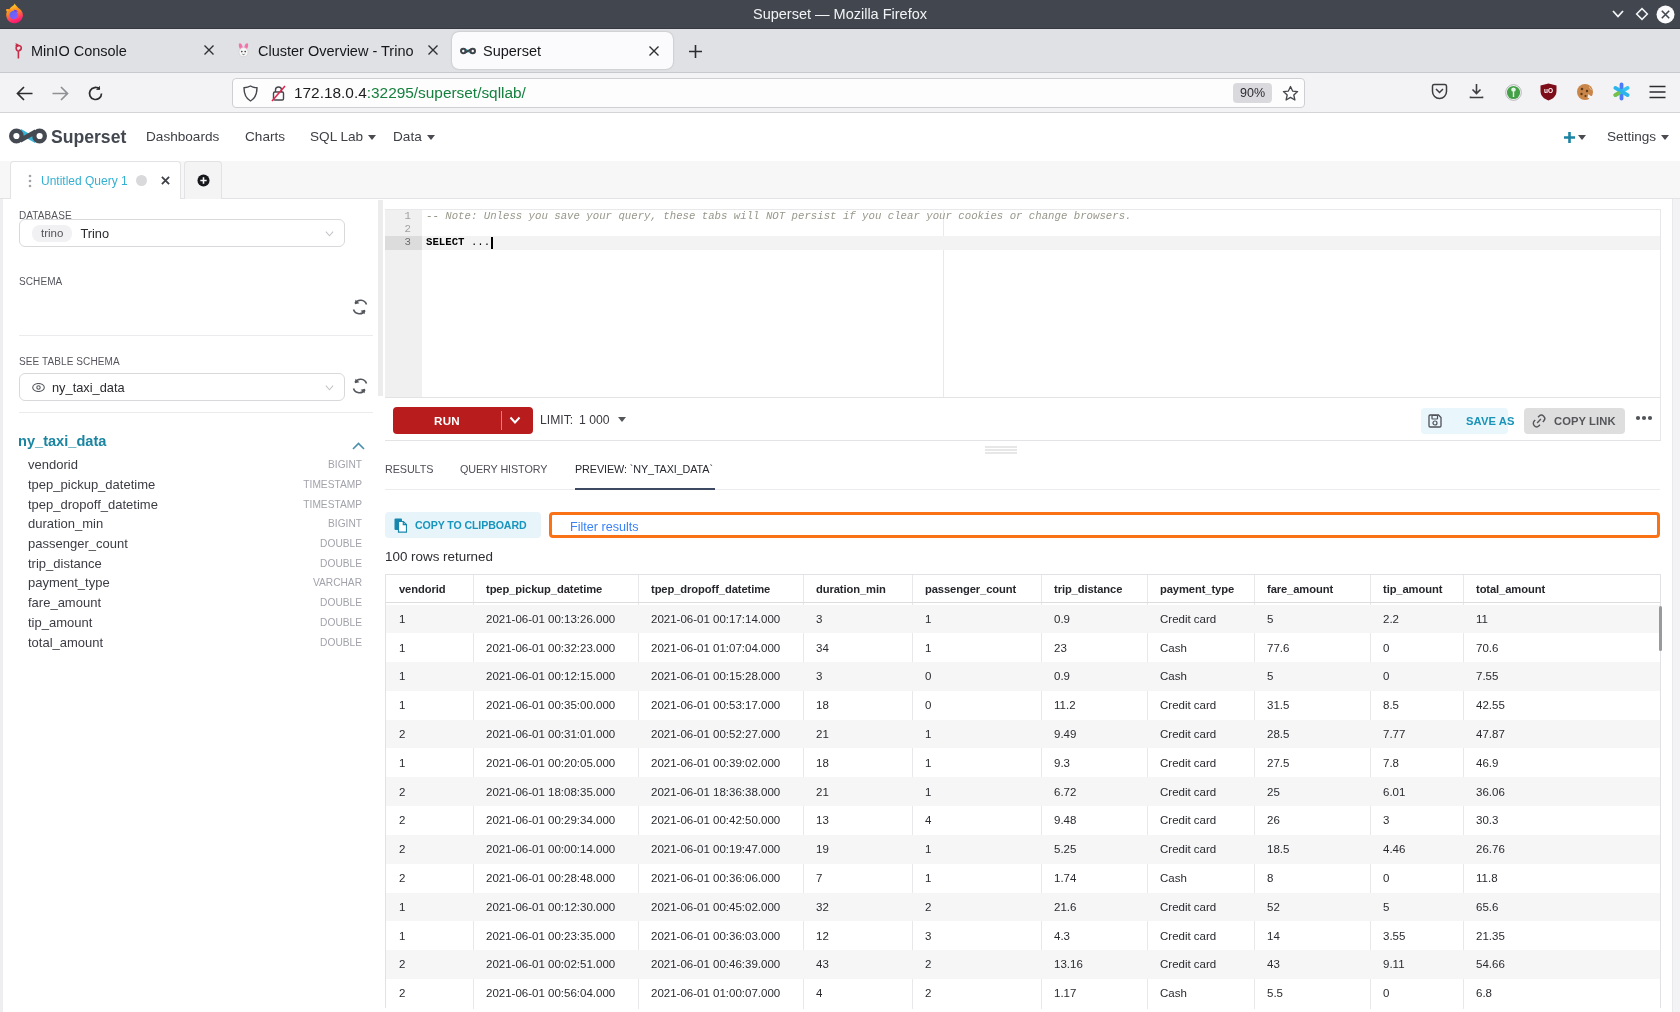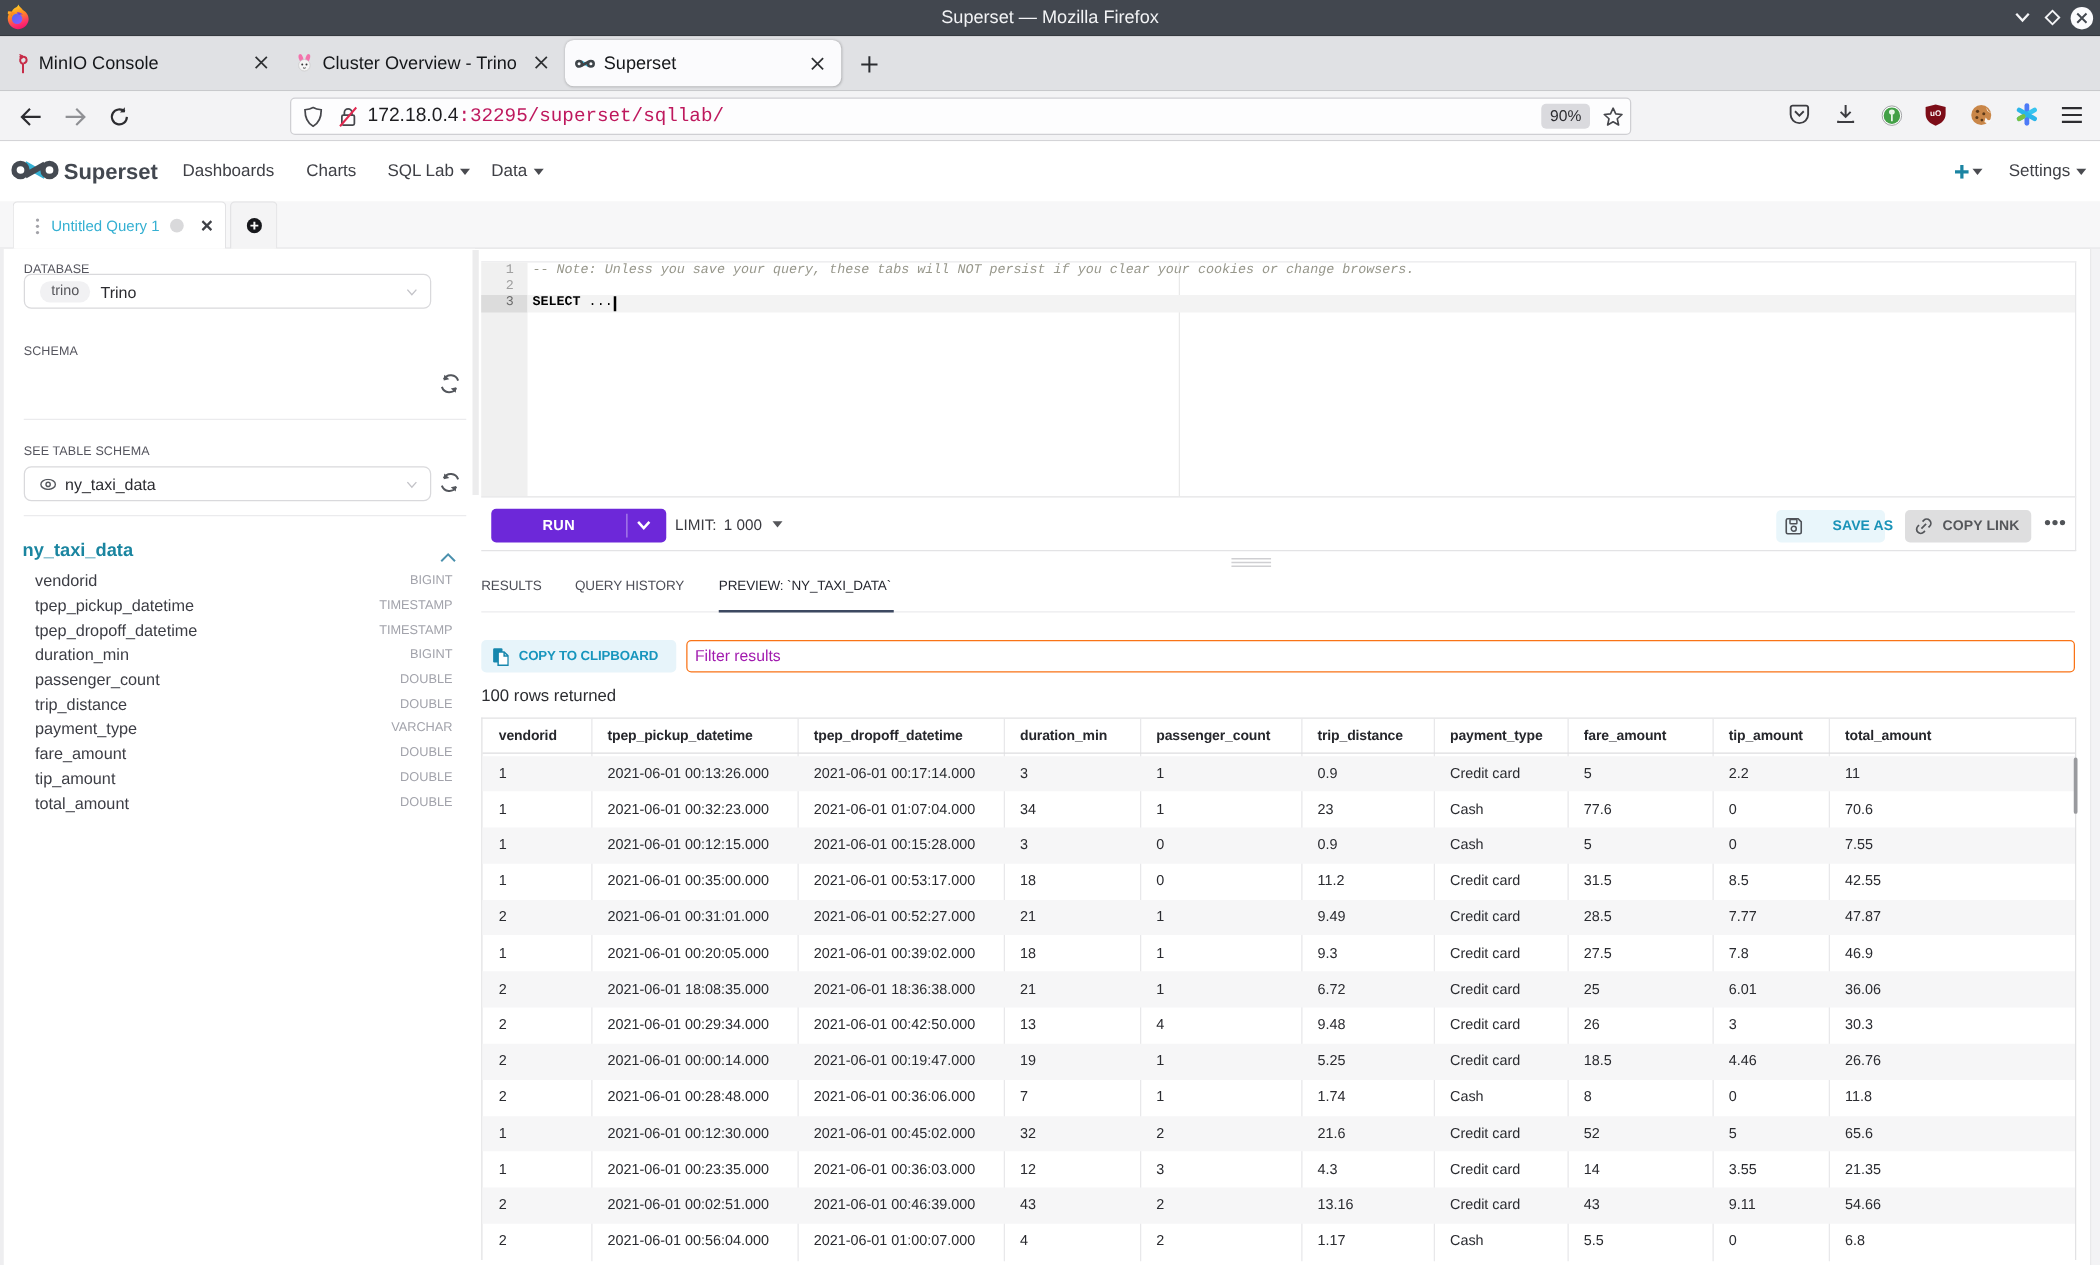--- a/index.html
+++ b/index.html
@@ -38,27 +38,27 @@
   .colt { color:#a2a3ab; font-size:10.2px; }
 
   
   #editor { left:385px; top:209px; width:1276px; height:188px; background:#fff; border-right:1px solid #e7e7e9; border-top:1px solid #e9e9eb; }
   #gutter { position:absolute; left:0; top:0; width:37px; height:188px; background:#f0f0f0; }
   .gnum { left:0; width:26px; text-align:right; color:#a0a0a0; font-family:"Liberation Mono",monospace; font-size:10.7px; height:13.2px; line-height:13.2px; }
   .aceline { position:absolute; left:41px; height:13.2px; font-family:"Liberation Mono",monospace; font-size:10.7px; white-space:pre; line-height:13.2px; }
 
   
   #sqltoolbar { left:385px; top:397px; width:1276px; height:44px; background:#fff; border-top:1px solid #e3e3e5; border-bottom:1px solid #e3e3e5; border-right:1px solid #e7e7e9; }
-  #runbtn { position:absolute; left:8px; top:9px; width:140px; height:27px; background:#6d28d9; border-radius:4px; color:#fff; font-size:11.6px; font-weight:bold; letter-spacing:.3px; }
+  #runbtn { position:absolute; left:8px; top:9px; width:140px; height:27px; background:#b91c1c; border-radius:4px; color:#fff; font-size:11.6px; font-weight:bold; letter-spacing:.3px; }
   .graybtn { position:absolute; top:10px; height:26px; border-radius:4px; font-size:11.8px; font-weight:bold; letter-spacing:.2px; display:flex; align-items:center; white-space:nowrap; }
 
   
   .stab { position:absolute; top:0; font-size:10.8px; letter-spacing:-0.1px; color:#4e4f58; }
   #copybtn { position:absolute; left:385px; top:512px; width:156px; height:26px; white-space:nowrap; background:#e7f4fa; border-radius:4px; color:#1795bd; font-size:10.6px; font-weight:bold; letter-spacing:-0.1px; display:flex; align-items:center; }
-  #filterbox { position:absolute; left:549px; top:512px; width:1111px; height:26px; border:1px solid #f97316; border-radius:4px; color:#a21caf; font-size:12.6px; line-height:24px; padding-left:6px; background:#fff; }
+  #filterbox { position:absolute; left:549px; top:512px; width:1111px; height:26px; border:3px solid #f97316; border-radius:4px; color:#3b82f6; font-size:12.6px; line-height:24px; padding-left:18px; background:#fff; }
 
   
   #rtable { position:absolute; left:385px; top:574px; width:1276px; height:434px; border:1px solid #e2e2e4; border-bottom:none; font-size:11.5px; color:#2a2b30; }
   .hrow { position:absolute; left:0; top:0; width:1274px; height:28px; font-weight:bold; color:#26272c; font-size:11.2px; letter-spacing:-0.1px; border-bottom:1.5px solid #dddde0; }
   .trow { position:absolute; left:0; width:1274px; height:28.8px; }
   .trow.odd { background:#f6f6f7; }
   .tcell { position:absolute; top:0; height:100%; display:flex; align-items:center; padding-left:13px; overflow:hidden; white-space:nowrap; }
   .vline { position:absolute; top:0; width:1px; height:434px; background:#e8e8ea; }
 </style>
 </head>
@@ -164,21 +164,21 @@
 
   <svg style="margin-left:10px;" width="15" height="17" viewBox="0 0 15 17">
       <path d="M7.5 1 C9.5 2.2 11.5 2.6 14 2.8 C14 8 13 13 7.5 16 C2 13 1 8 1 2.8 C3.5 2.6 5.5 2.2 7.5 1 Z" stroke="#46474c" stroke-width="1.4" fill="none"></path>
     </svg>
 
   <svg style="margin-left:13px;" width="15" height="17" viewBox="0 0 15 17">
       <rect x="2.5" y="7" width="10" height="8" rx="1.2" stroke="#46474c" stroke-width="1.4" fill="none"></rect>
       <path d="M4.5 7 L4.5 5 A3 3 0 0 1 10.5 5 L10.5 7" stroke="#46474c" stroke-width="1.4" fill="none"></path>
       <path d="M1 16 L14 1" stroke="#e22850" stroke-width="1.6"></path>
     </svg>
-  <span style="margin-left:8px; font-size:15.4px; color:#1d1d20;">172.18.0.4<span style="color:#be185d;font-family:Liberation Mono, monospace;">:32295/superset/sqllab/</span></span>
+  <span style="margin-left:8px; font-size:15.4px; color:#1d1d20;">172.18.0.4<span style="color:#15803d;">:32295/superset/sqllab/</span></span>
   <span class="zoombadge" style="position:absolute; left:1000px;">90%</span>
   <svg style="position:absolute; left:1049px; top:6px;" width="17" height="17" viewBox="0 0 17 17">
       <path d="M8.5 1.5 L10.6 6.1 L15.6 6.6 L11.8 10 L12.9 15 L8.5 12.4 L4.1 15 L5.2 10 L1.4 6.6 L6.4 6.1 Z" stroke="#46474c" stroke-width="1.3" fill="none" stroke-linejoin="round"></path>
     </svg>
 </div>
 
 <svg class="navicon" style="left:1431px; top:83px;" width="17" height="17" viewBox="0 0 17 17">
     <path d="M1.5 3 A 1.7 1.7 0 0 1 3.2 1.5 L13.8 1.5 A 1.7 1.7 0 0 1 15.5 3 L15.5 8.5 A 7 7 0 0 1 1.5 8.5 Z" stroke="#3c3c41" stroke-width="1.5" fill="none"></path>
     <path d="M5 6 L8.5 9.5 L12 6" stroke="#3c3c41" stroke-width="1.5" fill="none"></path>
   </svg>

